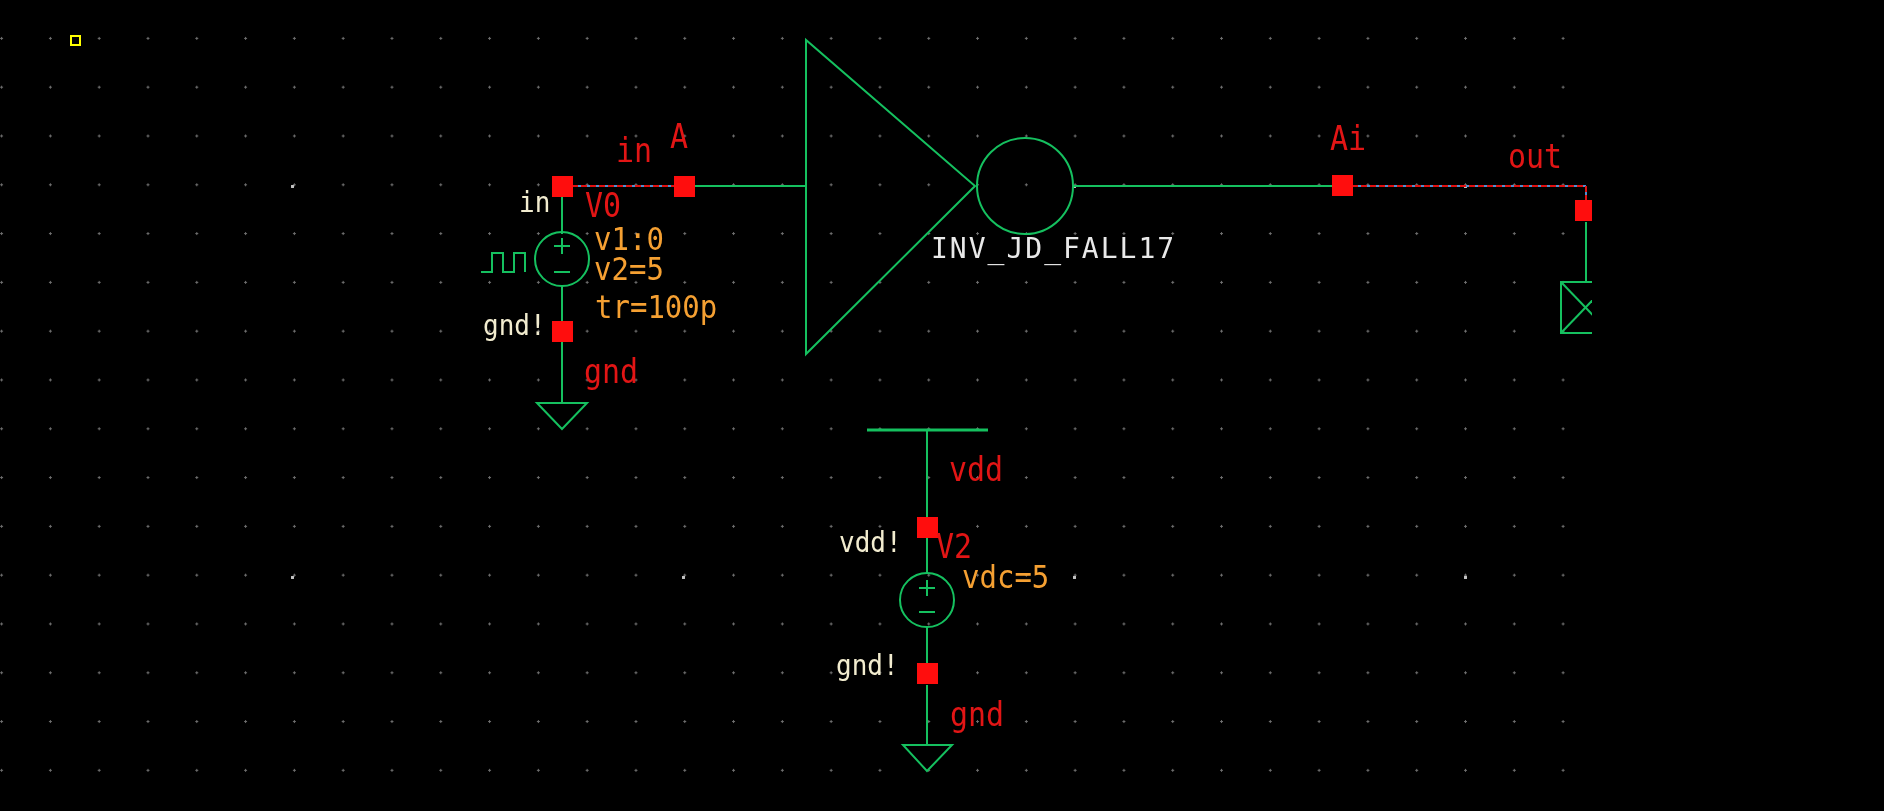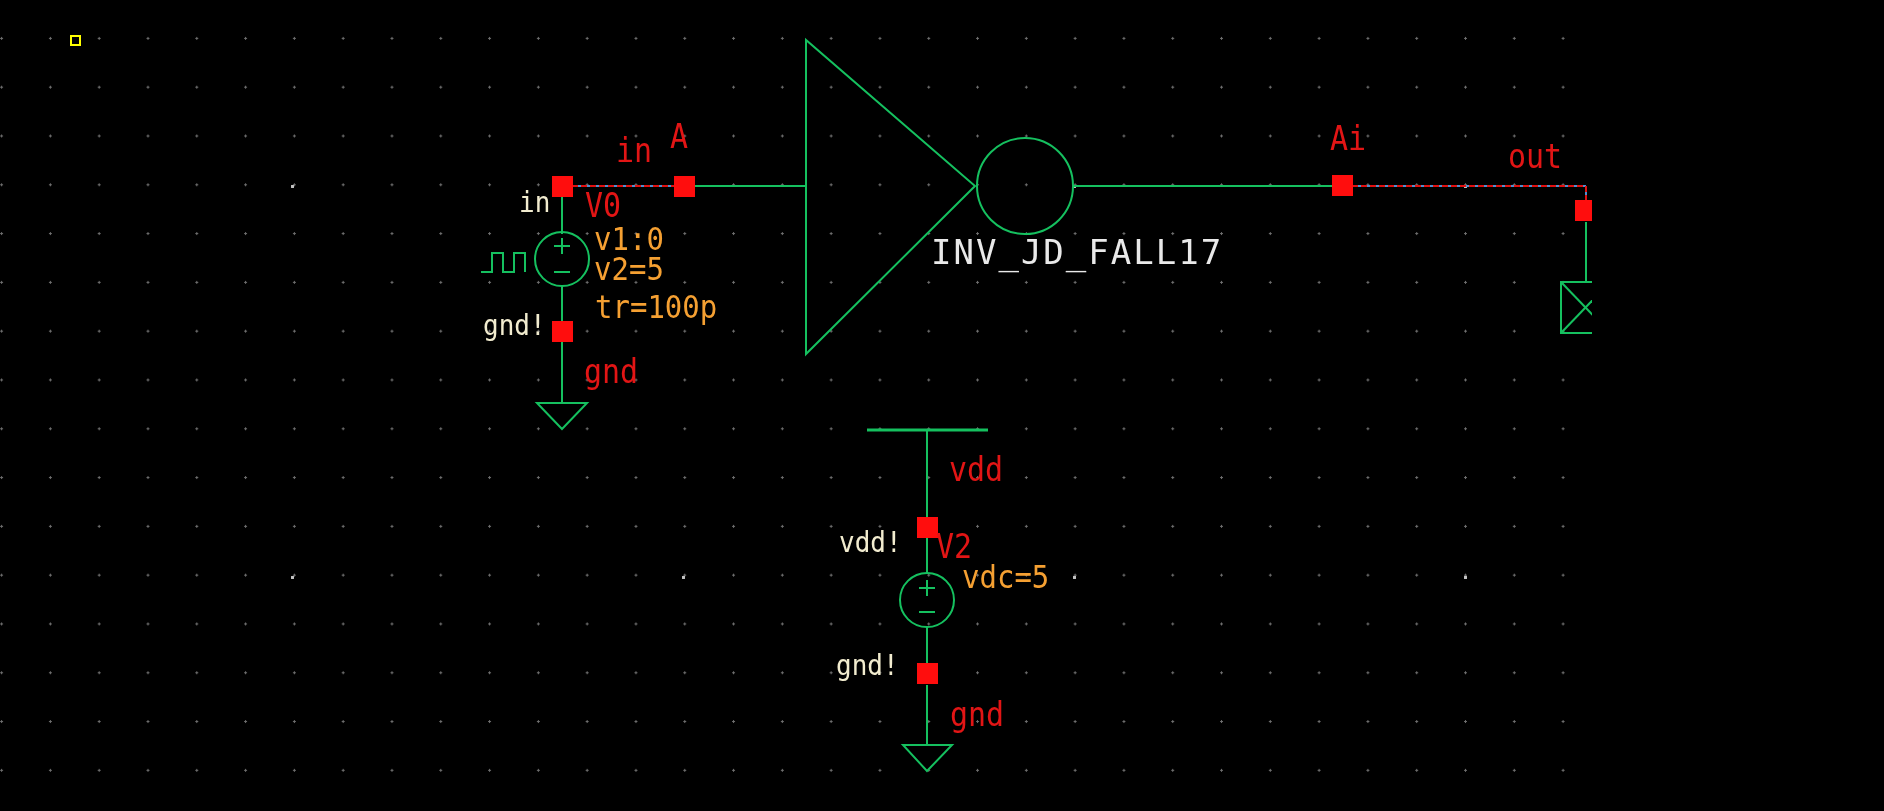--- a/index.html
+++ b/index.html
@@ -21,21 +21,21 @@
     position: absolute;
     font-family: "DejaVu Sans Mono", monospace;
     line-height: 1;
     white-space: pre;
     transform: scaleY(1.12);
     transform-origin: 0 0;
   }
   .lbl-red    { color: #e21515; font-size: 30px; }
   .lbl-orange { color: #f5a032; font-size: 29px; }
   .lbl-cream  { color: #f2eccf; font-size: 26px; }
-  .lbl-white  { color: #e9e9e9; font-size: 34px; letter-spacing: 2px; transform: none; }
+  .lbl-white  { color: #e9e9e9; font-size: 28px; letter-spacing: 2px; transform: none; }
 </style>
 </head>
 <body>
 
 <div class="canvas">
 
   <svg class="geom" width="1884" height="811" viewBox="0 0 1884 811">
 
     <rect x="71" y="36" width="9" height="9" fill="none" stroke="#ffff00" stroke-width="2"></rect>
 

